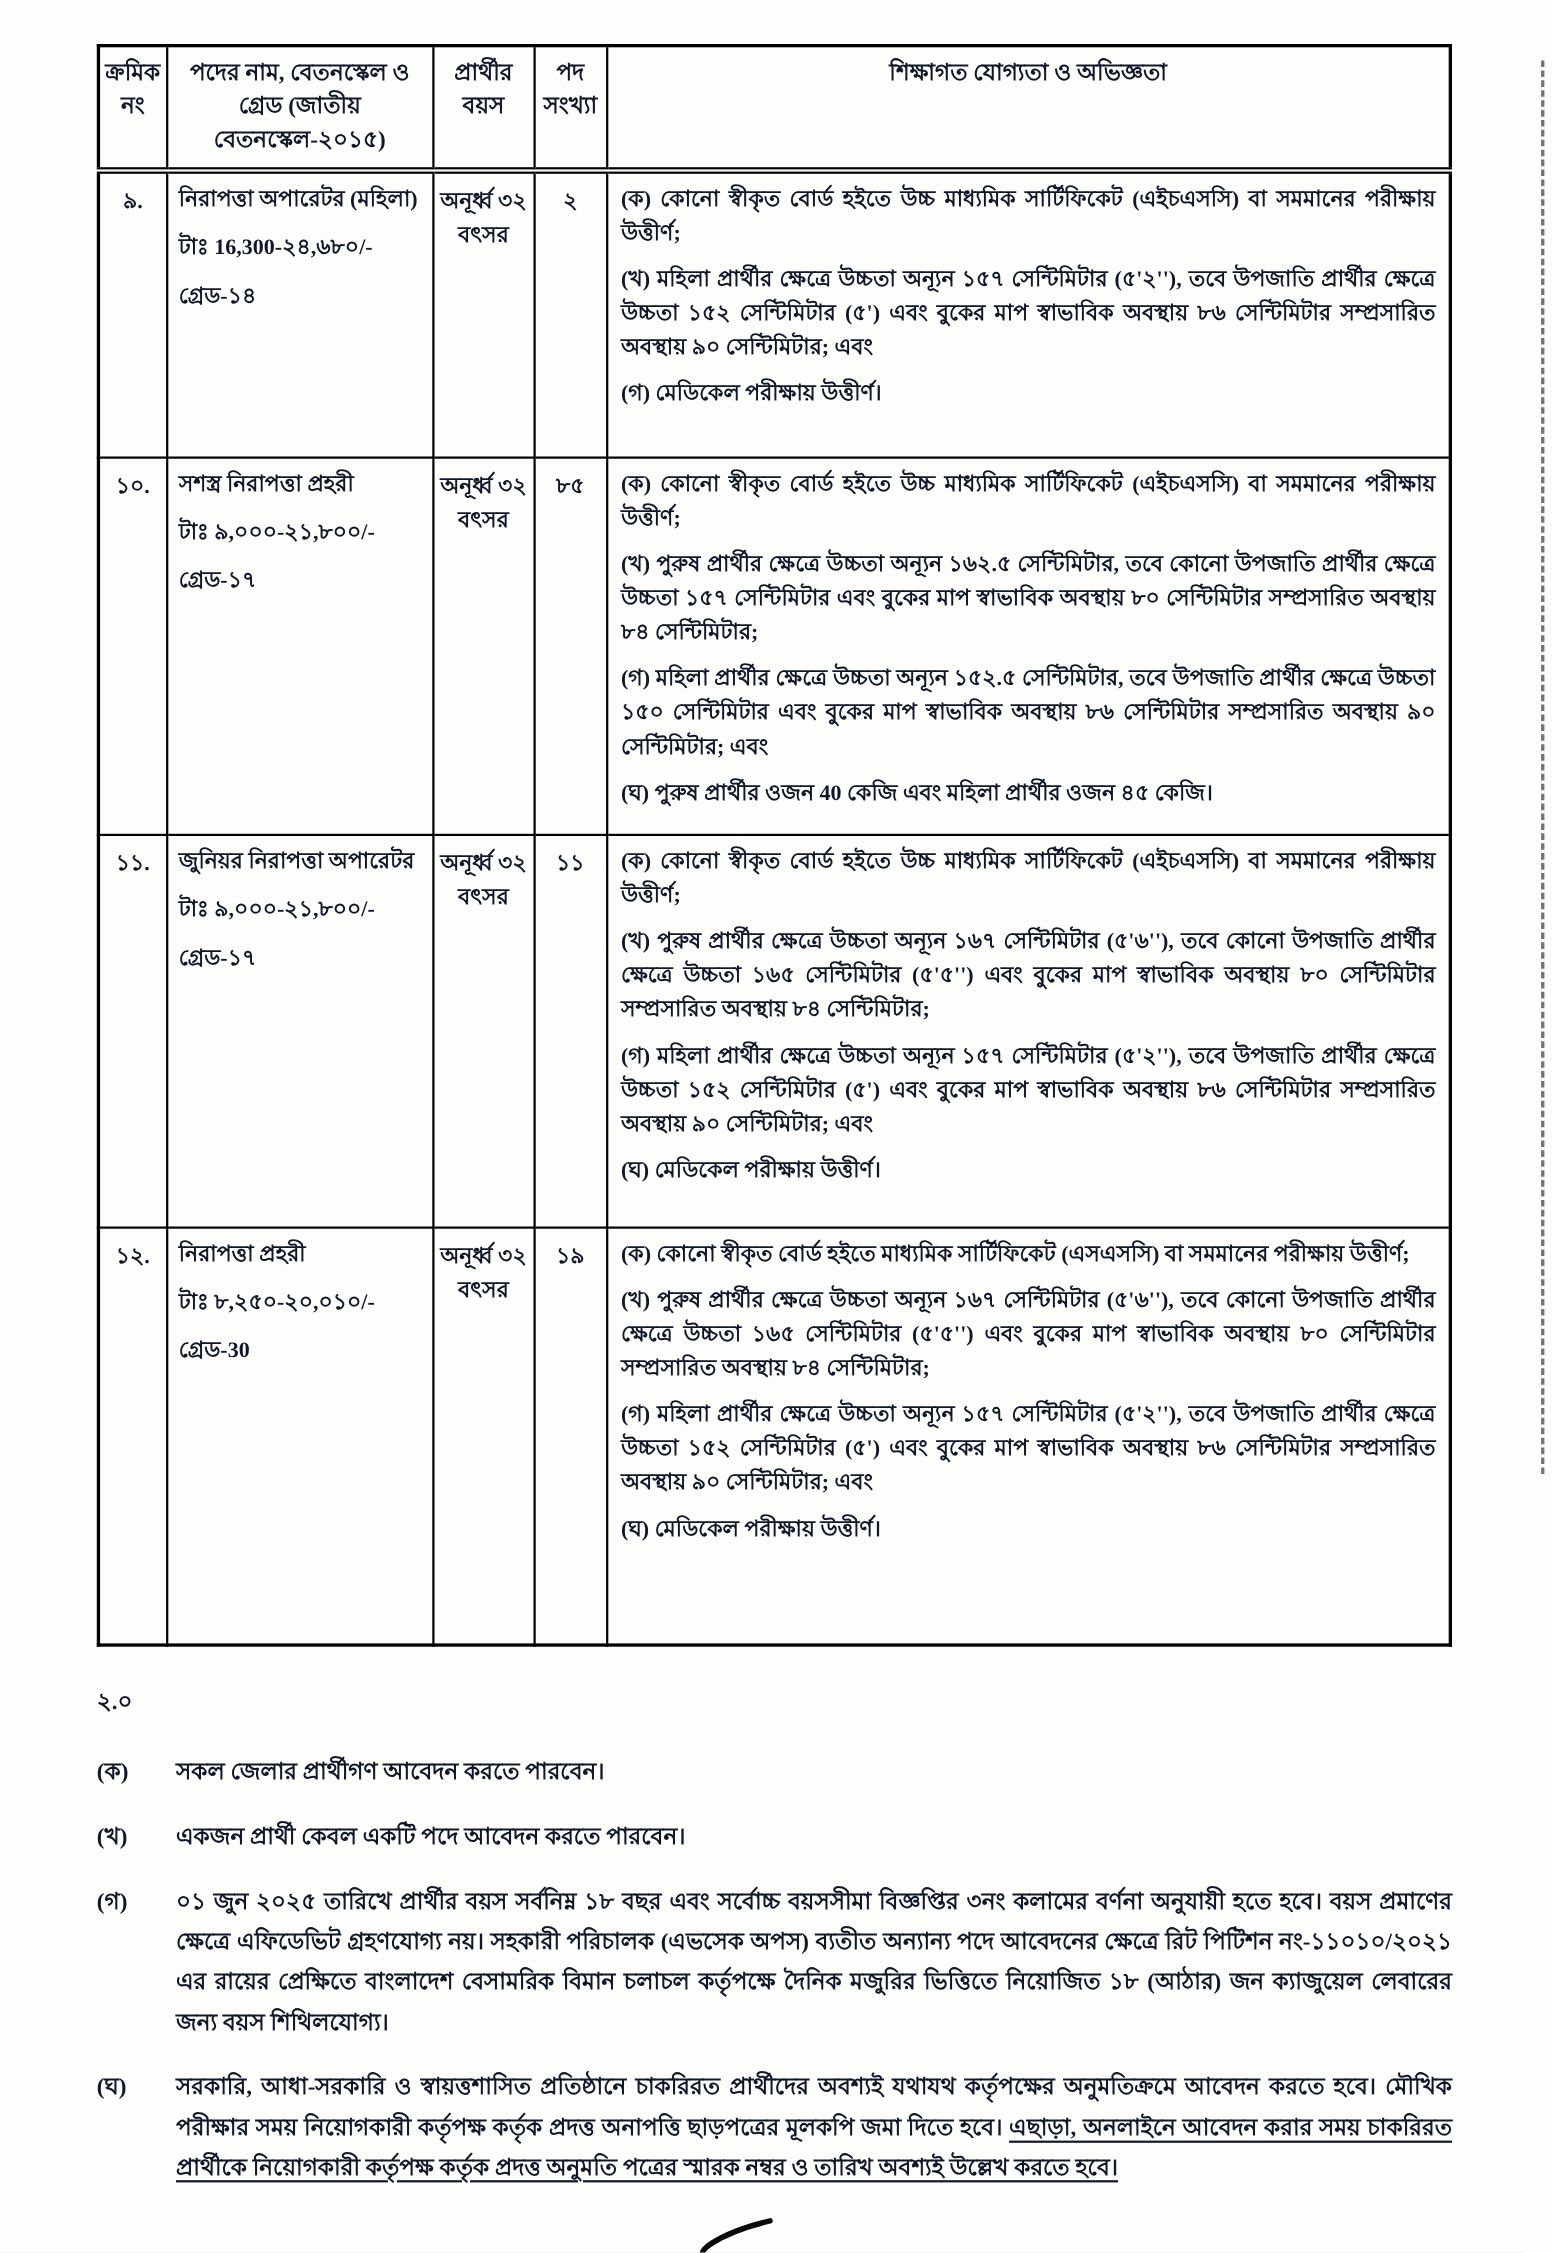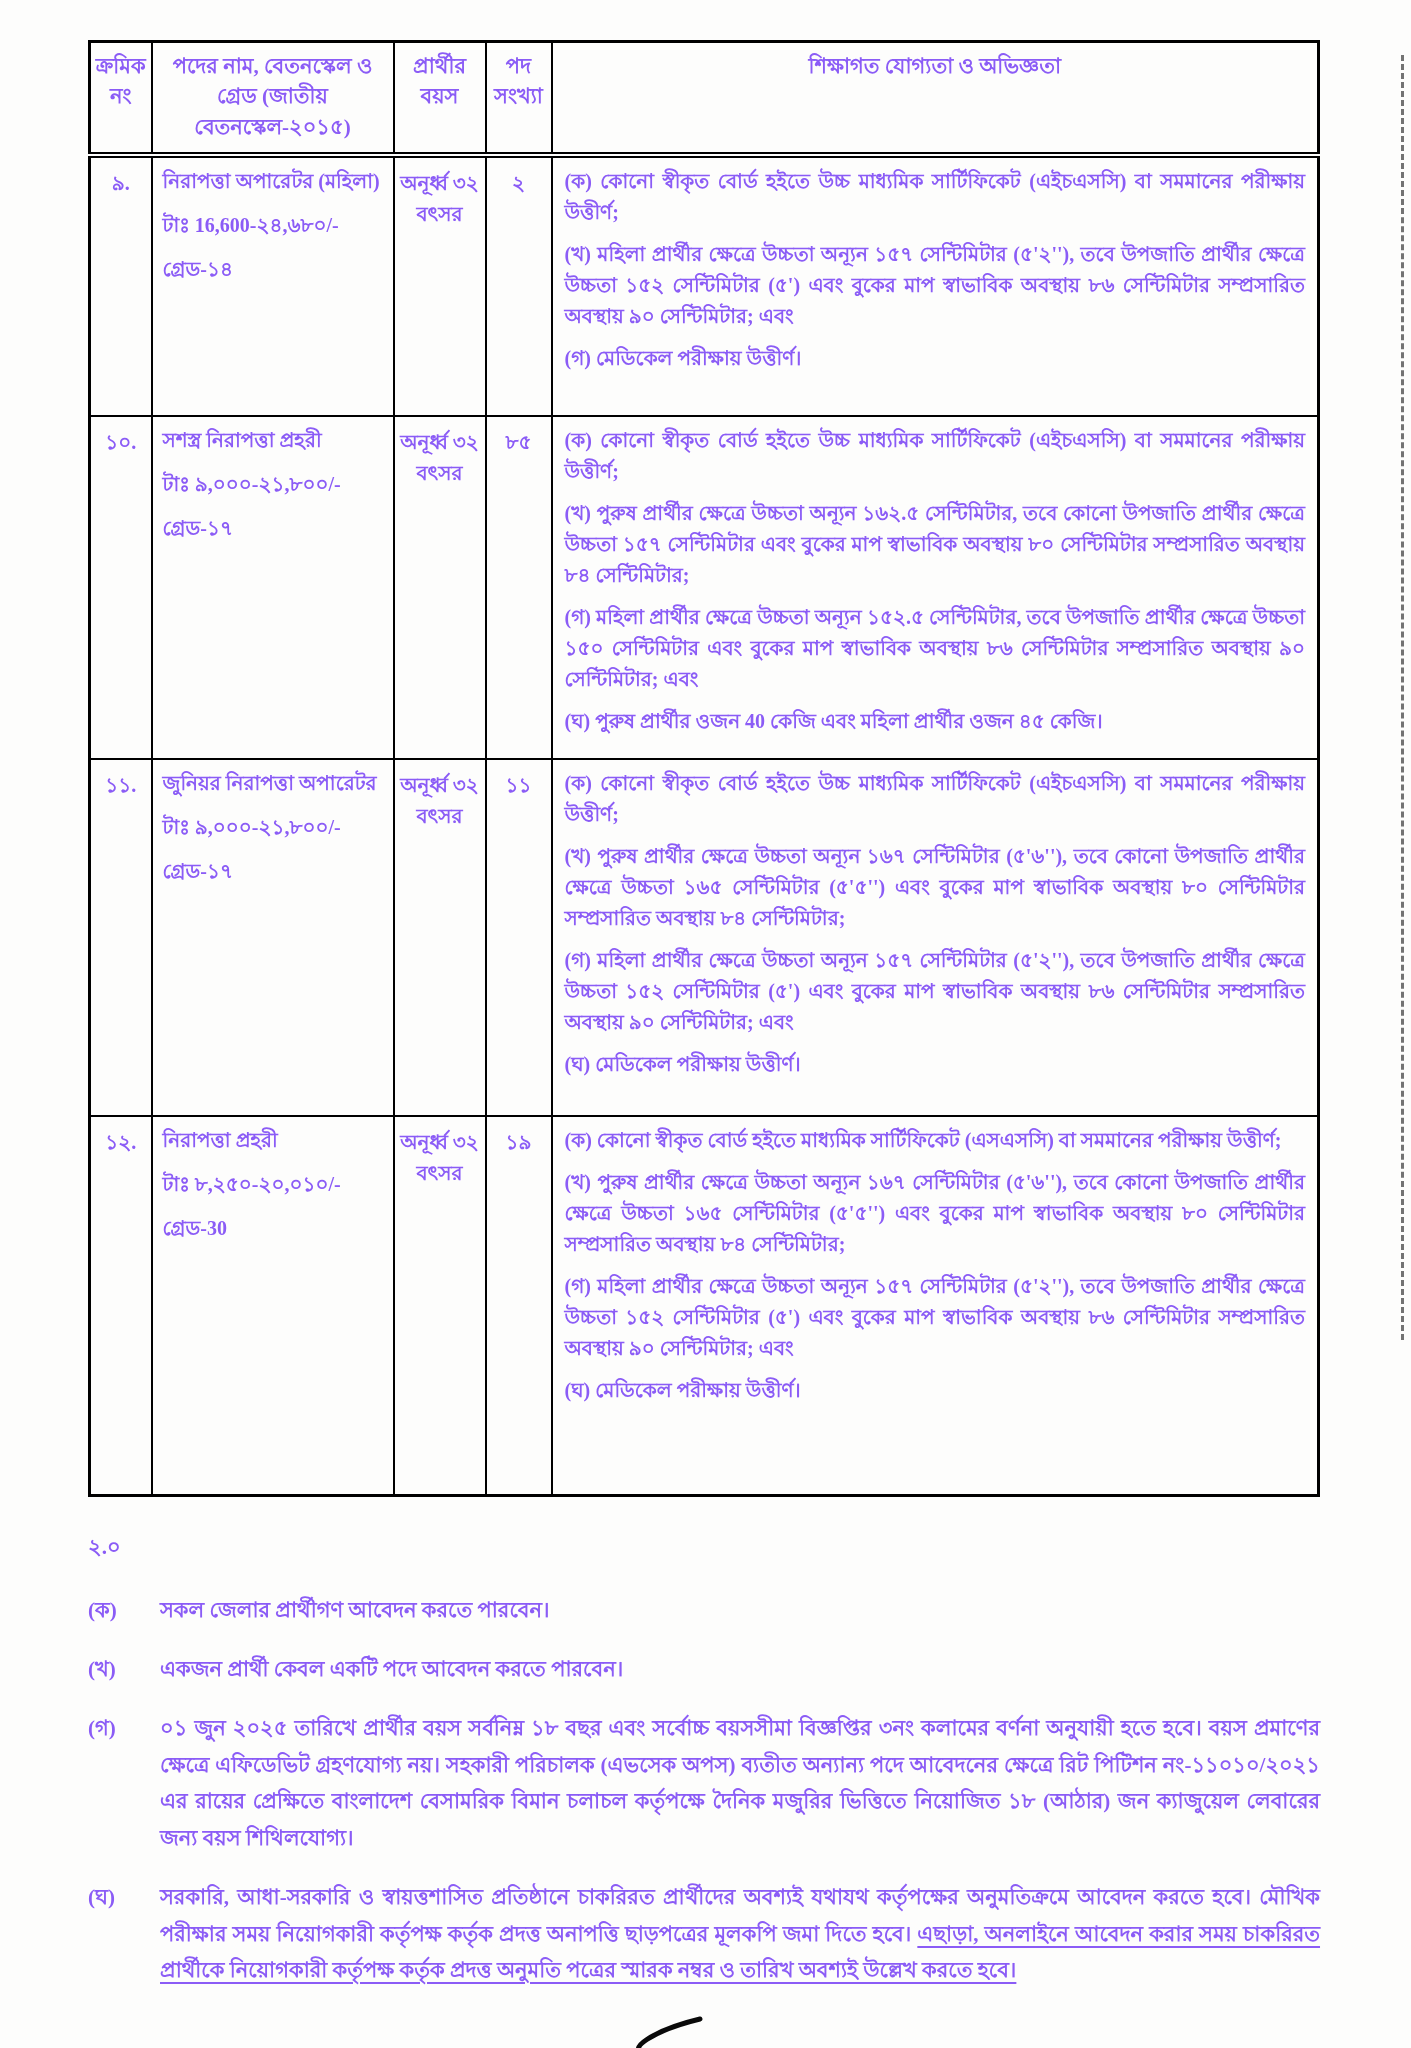--- a/index.html
+++ b/index.html
@@ -1,18 +1,18 @@
 <!DOCTYPE html>
 <html><head>
 <meta charset="utf-8">
 <style>
   html,body{margin:0;padding:0;background:#e8e8e8;}
   .page{
     width:1411px;height:2048px;background:#fdfdfc;position:relative;
-    font-family:"Liberation Serif", serif;color:#8b5cf6;overflow:hidden;
+    font-family:"Liberation Serif", serif;color:#0f172a;overflow:hidden;
   }
   .content{position:absolute;left:88px;top:40px;width:1232px;}
   
   table.positions{border-collapse:collapse;table-layout:fixed;width:1232px;border:3px solid #000;}
   table.positions col.c1{width:62px;}
   table.positions col.c2{width:242px;}
   table.positions col.c3{width:92px;}
   table.positions col.c4{width:66px;}
   th,td{border:2px solid #000;vertical-align:top;font-weight:700;}
   thead th{
@@ -71,21 +71,21 @@
           <th>প্রার্থীর বয়স</th>
           <th>পদ সংখ্যা</th>
           <th>শিক্ষাগত যোগ্যতা ও অভিজ্ঞতা</th>
         </tr>
       </thead>
       <tbody>
         <tr class="r9">
           <td class="serial">৯.</td>
           <td class="post">
             <div>নিরাপত্তা অপারেটর (মহিলা)</div>
-            <div>টাঃ 16,600-২৪,৬৮০/-</div>
+            <div>টাঃ 16,300-২৪,৬৮০/-</div>
             <div>গ্রেড-১৪</div>
           </td>
           <td class="age">অনূর্ধ্ব ৩২ বৎসর</td>
           <td class="vac">২</td>
           <td class="quals">
             <p>(ক) কোনো স্বীকৃত বোর্ড হইতে উচ্চ মাধ্যমিক সার্টিফিকেট (এইচএসসি) বা সমমানের পরীক্ষায় উত্তীর্ণ;</p>
             <p>(খ) মহিলা প্রার্থীর ক্ষেত্রে উচ্চতা অন্যূন ১৫৭ সেন্টিমিটার (৫'২''), তবে উপজাতি প্রার্থীর ক্ষেত্রে উচ্চতা ১৫২ সেন্টিমিটার (৫') এবং বুকের মাপ স্বাভাবিক অবস্থায় ৮৬ সেন্টিমিটার সম্প্রসারিত অবস্থায় ৯০ সেন্টিমিটার; এবং</p>
             <p>(গ) মেডিকেল পরীক্ষায় উত্তীর্ণ।</p>
           </td>
         </tr>

